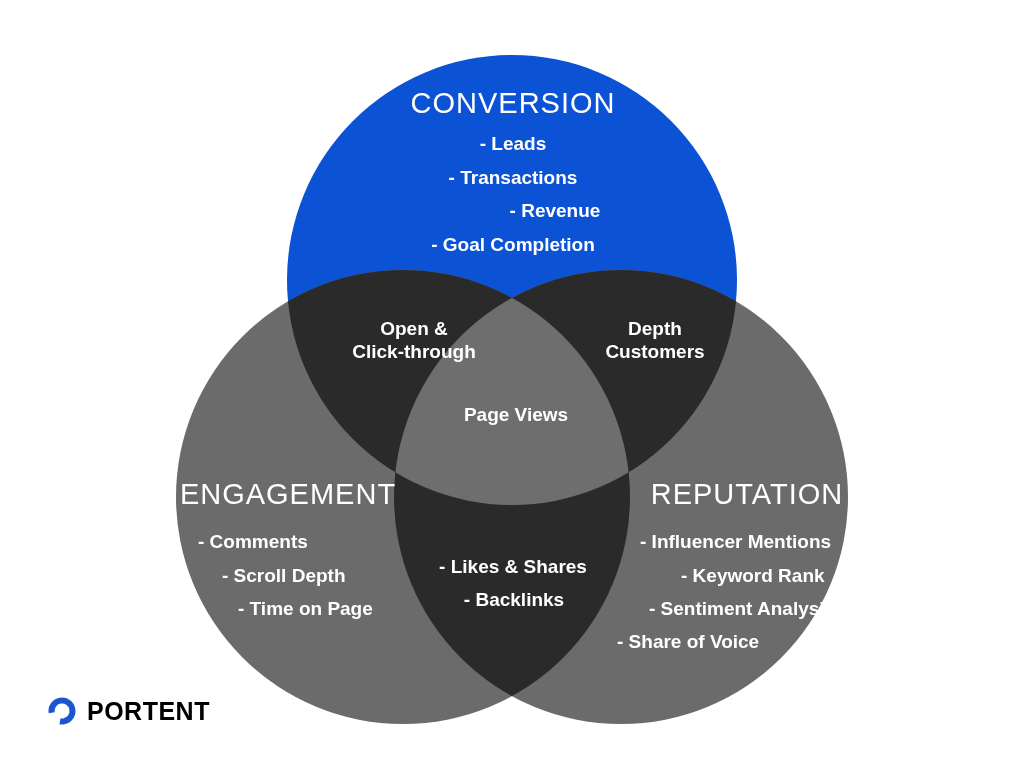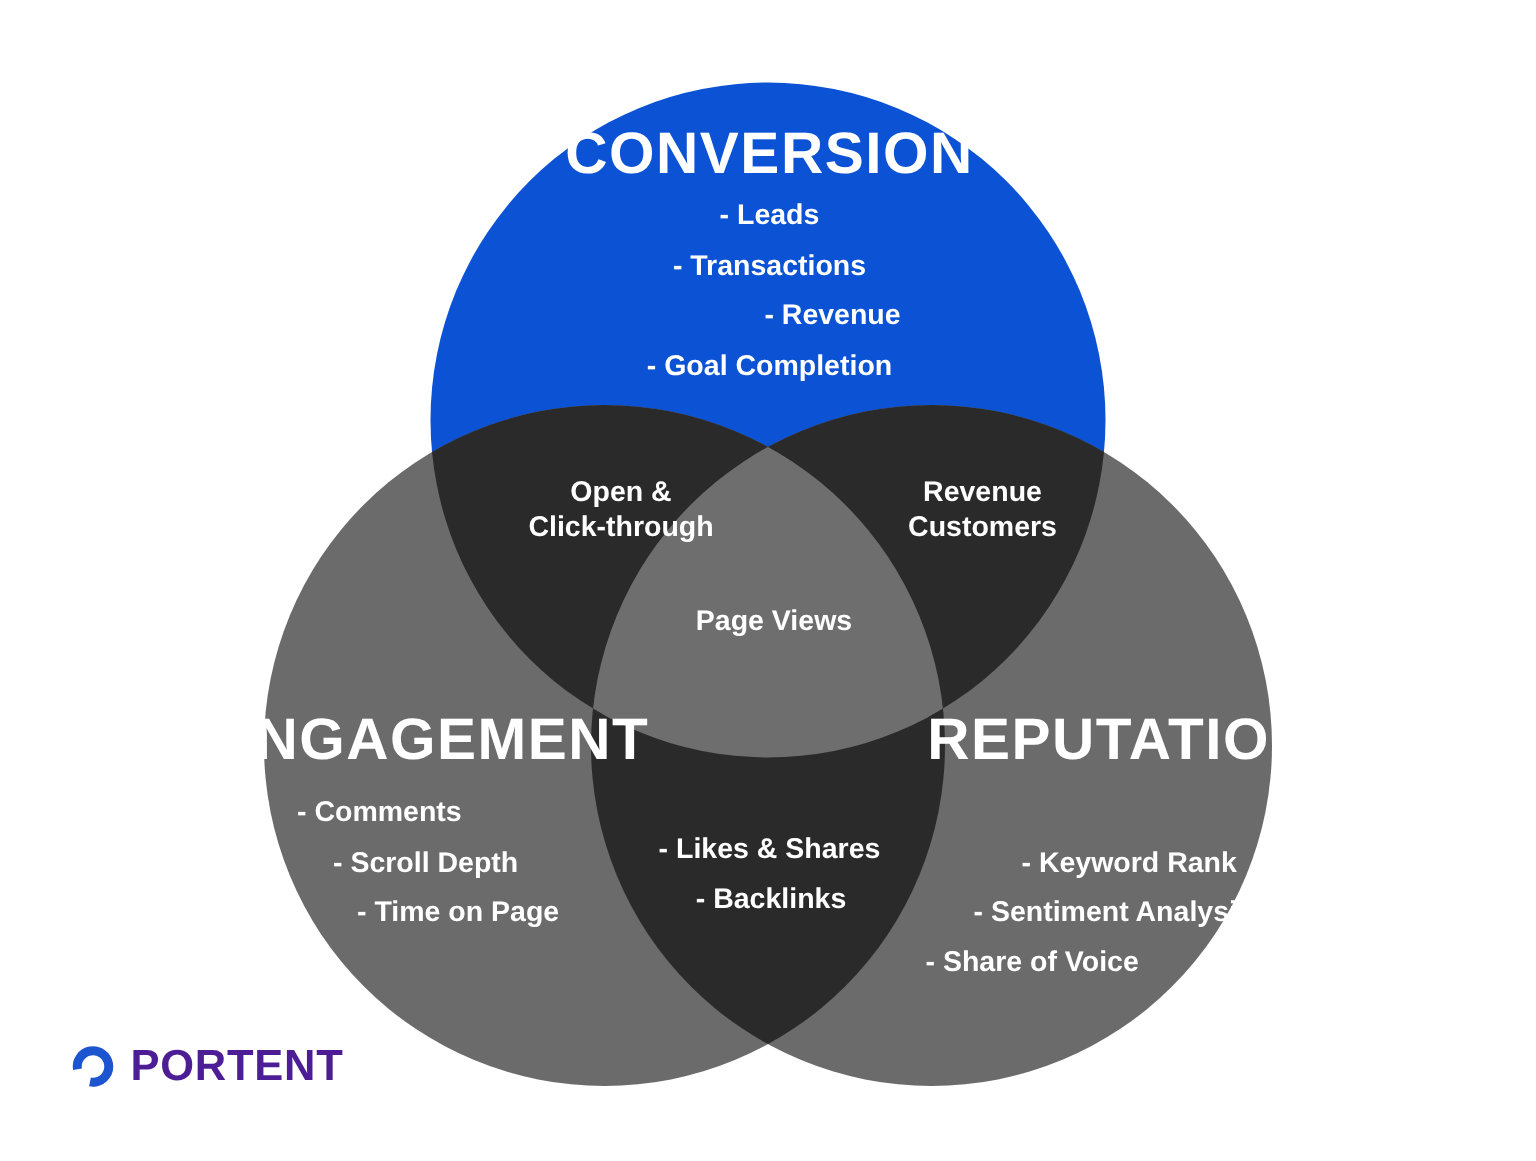--- a/index.html
+++ b/index.html
@@ -19,43 +19,43 @@
   }
   .centered {
     transform: translate(-50%, -50%);
     text-align: center;
   }
   .vcentered {
     transform: translateY(-50%);
     text-align: right;
   }
   .circle-title {
-    font-size: 39px;
-    font-weight: bold;
+    font-size: 29px;
+    font-weight: normal;
     letter-spacing: 1px;
   }
   .item {
     font-size: 19px;
     font-weight: bold;
   }
   .two-line {
     white-space: pre-line;
     line-height: 23px;
   }
   .logo {
     position: absolute;
     left: 45px;
     top: 694px;
     display: flex;
     align-items: center;
     gap: 8px;
   }
   .logo-text {
-    color: #4c1d95;
-    font-size: 29px;
+    color: #000000;
+    font-size: 25px;
     font-weight: bold;
     letter-spacing: 0.5px;
     line-height: 34px;
   }
 </style>
 </head>
 <body>
 
 <div class="canvas">
 
@@ -95,31 +95,32 @@
 
   <div class="label centered circle-title" style="left:513px; top:103px;">CONVERSION</div>
   <div class="label centered item" style="left:513px; top:144px;">- Leads</div>
   <div class="label centered item" style="left:513px; top:178px;">- Transactions</div>
   <div class="label centered item" style="left:513px; top:211px;margin-left:42px;">- Revenue</div>
   <div class="label centered item" style="left:513px; top:245px;">- Goal Completion</div>
 
   <div class="label centered item two-line" style="left:376px; top:340px;margin-left:38px;">Open &amp;
 Click-through</div>
 
-  <div class="label centered item two-line" style="left:655px; top:340px;">Revenue
+  <div class="label centered item two-line" style="left:655px; top:340px;">Depth
 Customers</div>
 
   <div class="label centered item" style="left:516px; top:415px;">Page Views</div>
 
   <div class="label centered circle-title" style="left:288px; top:494px;">ENGAGEMENT</div>
   <div class="label vcentered item" style="left:198px; top:542px;">- Comments</div>
   <div class="label vcentered item" style="left:222px; top:576px;">- Scroll Depth</div>
   <div class="label vcentered item" style="left:238px; top:609px;">- Time on Page</div>
 
   <div class="label centered circle-title" style="left:747px; top:494px;">REPUTATION</div>
+  <div class="label vcentered item" style="left:640px; top:542px;">- Influencer Mentions</div>
   <div class="label vcentered item" style="left:681px; top:576px;">- Keyword Rank</div>
   <div class="label vcentered item" style="left:617px; top:609px;margin-left:32px;">- Sentiment Analysis</div>
   <div class="label vcentered item" style="left:617px; top:642px;">- Share of Voice</div>
 
   <div class="label centered item" style="left:513px; top:567px;">- Likes &amp; Shares</div>
   <div class="label centered item" style="left:514px; top:600px;">- Backlinks</div>
 
   <div class="logo">
     <svg width="34" height="34" viewBox="0 0 34 34">
       <circle cx="17" cy="17" r="10.5" fill="none" stroke-width="6" stroke-dasharray="53 13" transform="rotate(170 17 17)" stroke="#1d55d0"></circle>

